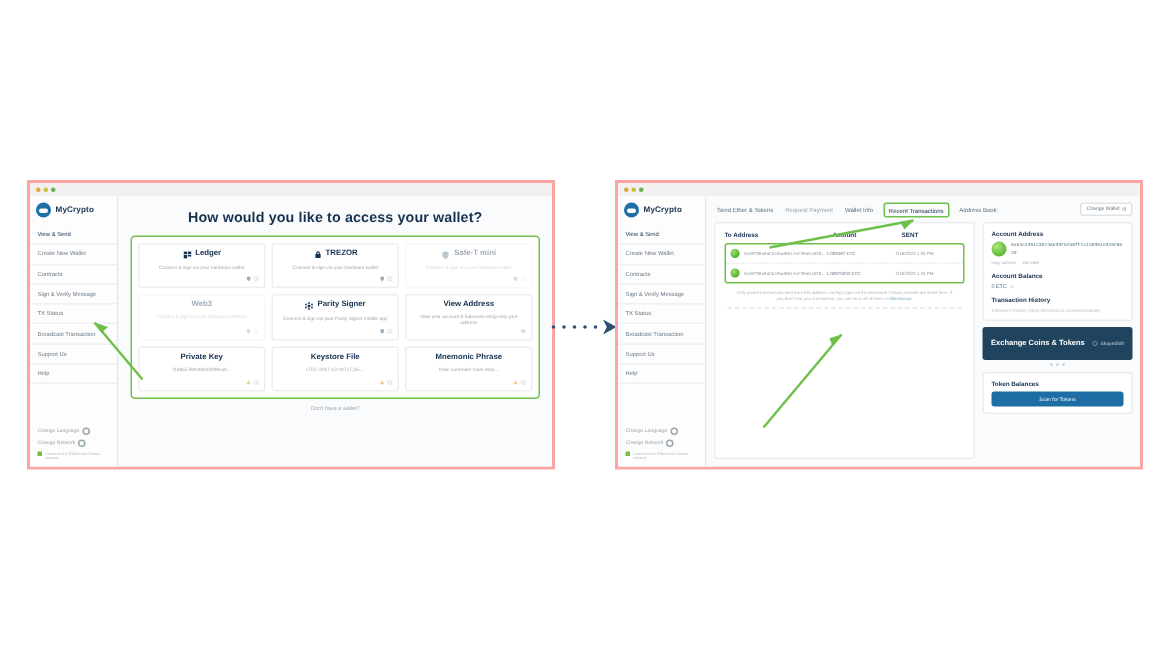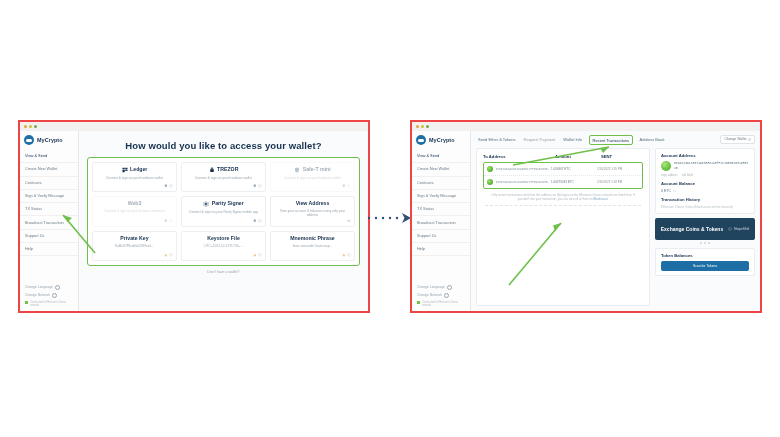--- a/index.html
+++ b/index.html
@@ -4,21 +4,21 @@
 <style>
   html,body{margin:0;padding:0;}
   body{
     width:780px;height:437px;background:#ffffff;
     font-family:"Liberation Sans", sans-serif;
     overflow:hidden;position:relative;
   }
   .stage{position:absolute;left:0;top:0;width:780px;height:437px;}
 
   
-  .win{position:absolute;background:#ffffff;border:2px solid #ef4444;box-sizing:border-box;}
+  .win{position:absolute;background:#ffffff;border:2px solid #fca5a5;box-sizing:border-box;}
   .win.left{left:18px;top:120px;width:352px;height:193px;}
   .win.right{left:410px;top:120px;width:352px;height:193px;}
   .win-inner{position:absolute;inset:0;display:flex;flex-direction:column;}
 
   .titlebar{height:9px;flex:0 0 9px;background:#f2f1ef;display:flex;align-items:center;padding-left:4px;gap:2px;}
   .dot{width:3px;height:3px;border-radius:50%;}
   .dot.r{background:#e6a23c;} .dot.y{background:#cdbf3a;} .dot.g{background:#6ab04c;}
 
   .body-row{flex:1;display:flex;min-height:0;}
 

